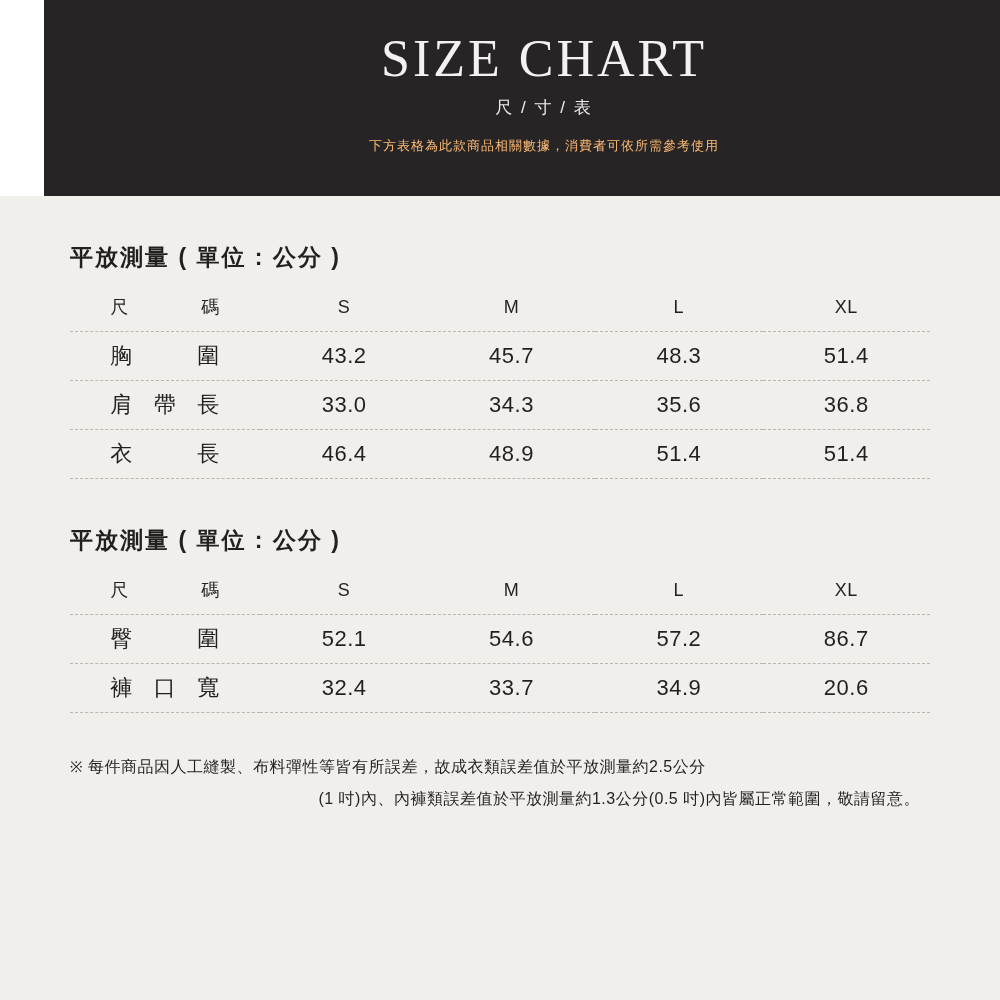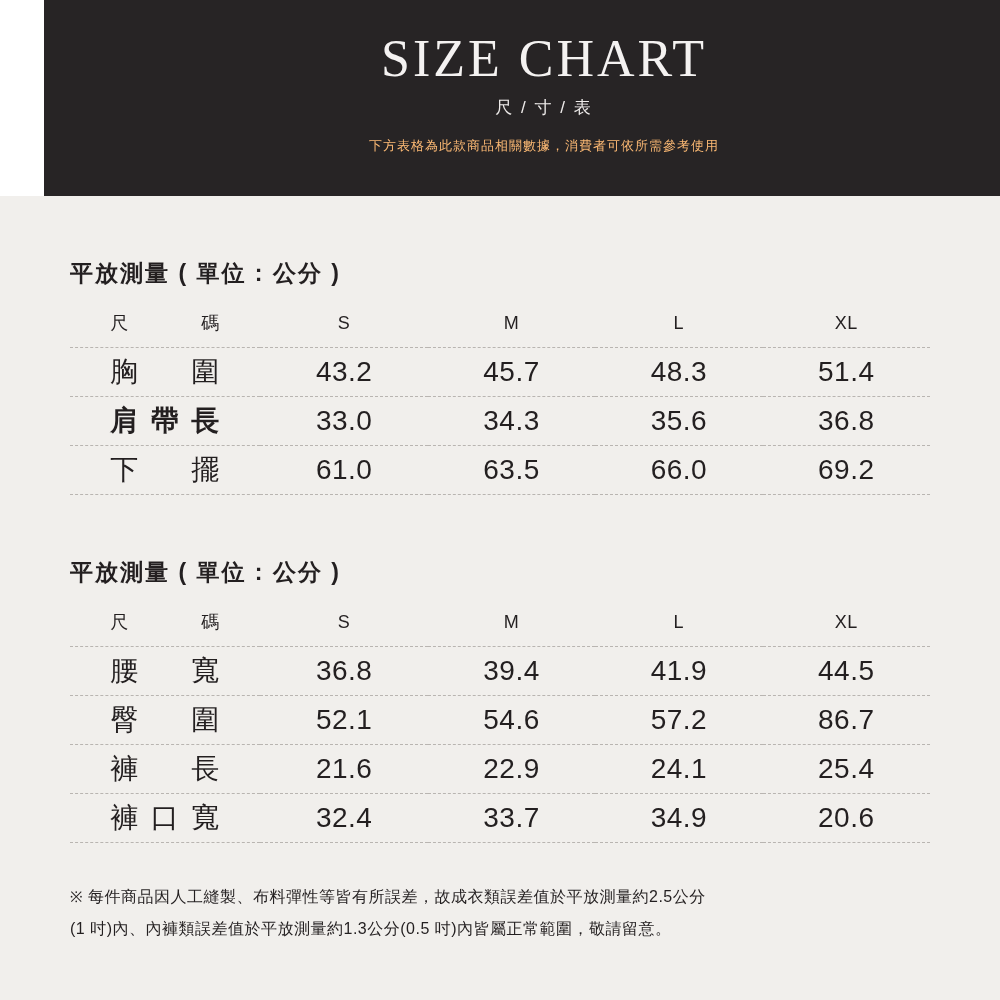--- a/index.html
+++ b/index.html
@@ -59,40 +59,40 @@
   .content {
     position: relative;
     width: 1000px;
     height: 804px;
     background: #f1efec;
     box-sizing: border-box;
     padding: 0 70px;
   }
 
   .section {
-    padding-top: 16px;
+    padding-top: 0;
   }
   .section-title {
     font-size: 23px;
     font-weight: bold;
     color: #231f20;
     letter-spacing: 2px;
     padding-top: 46px;
     padding-bottom: 10px;
   }
   table.size-table {
     width: 860px;
     border-collapse: collapse;
     table-layout: fixed;
   }
   table.size-table td {
     padding: 0;
     height: 48px;
     vertical-align: middle;
-    font-size: 28px;
+    font-size: 22px;
     color: #231f20;
     text-align: center;
     border-bottom: 1px dashed #b9b5b1;
   }
   table.size-table tr:last-child td {
     border-bottom: 1px dashed #b9b5b1;
   }
   table.size-table tr.head-row td {
     font-size: 18px;
     border-bottom: 1px dashed #b9b5b1;
@@ -109,21 +109,20 @@
     display: inline-block;
     width: 110px;
     text-align: justify;
     text-align-last: justify;
   }
   .lbl3 {
     display: inline-block;
     width: 110px;
     text-align: justify;
     text-align-last: justify;
-    font-weight: bold;
   }
   .lbl4 {
     display: inline-block;
     width: 110px;
     text-align: justify;
     text-align-last: justify;
   }
   td.val {
     width: 167px;
     font-size: 22px;
@@ -137,21 +136,21 @@
     line-height: 32px;
     color: #231f20;
     letter-spacing: 0.5px;
   }
   .footnote .fn-line1 {
     display: block;
     text-align: left;
   }
   .footnote .fn-line2 {
     display: block;
-    text-align: left;
+    text-align: right;
     padding-right: 10px;
   }
   .fn-mark {
     font-size: 15px;
   }
 </style>
 </head>
 <body>
 
 <div class="page">
@@ -183,63 +182,49 @@
           <td class="val">51.4</td>
         </tr>
         <tr>
           <td class="row-label"><span class="lbl3">肩 帶 長</span></td>
           <td class="val">33.0</td>
           <td class="val">34.3</td>
           <td class="val">35.6</td>
           <td class="val">36.8</td>
         </tr>
         <tr>
-          <td class="row-label"><span class="lbl2">下　擺</span></td>
-          <td class="val">61.0</td>
-          <td class="val">63.5</td>
-          <td class="val">66.0</td>
-          <td class="val">69.2</td>
+          <td class="row-label"><span class="lbl2">衣　長</span></td>
+          <td class="val">46.4</td>
+          <td class="val">48.9</td>
+          <td class="val">51.4</td>
+          <td class="val">51.4</td>
         </tr>
       </tbody>
         </table>
     </div>
 
     <div class="section">
       <div class="section-title">平放測量 ( 單位 : 公分 )</div>
       <table class="size-table">
         <tbody>
             <tr class="head-row">
           <td class="row-label"><span class="lbl2">尺　碼</span></td>
           <td class="val">S</td>
           <td class="val">M</td>
           <td class="val">L</td>
           <td class="val">XL</td>
         </tr>
         <tr>
-          <td class="row-label"><span class="lbl2">腰　寬</span></td>
-          <td class="val">36.8</td>
-          <td class="val">39.4</td>
-          <td class="val">41.9</td>
-          <td class="val">44.5</td>
-        </tr>
-        <tr>
           <td class="row-label"><span class="lbl2">臀　圍</span></td>
           <td class="val">52.1</td>
           <td class="val">54.6</td>
           <td class="val">57.2</td>
           <td class="val">86.7</td>
         </tr>
         <tr>
-          <td class="row-label"><span class="lbl2">褲　長</span></td>
-          <td class="val">21.6</td>
-          <td class="val">22.9</td>
-          <td class="val">24.1</td>
-          <td class="val">25.4</td>
-        </tr>
-        <tr>
           <td class="row-label"><span class="lbl4">褲 口 寬</span></td>
           <td class="val">32.4</td>
           <td class="val">33.7</td>
           <td class="val">34.9</td>
           <td class="val">20.6</td>
         </tr>
       </tbody>
         </table>
     </div>
 

